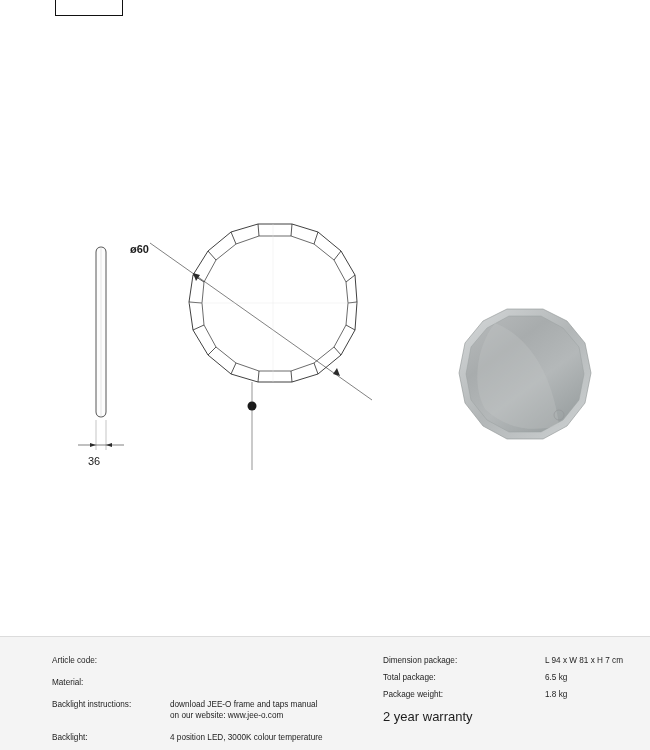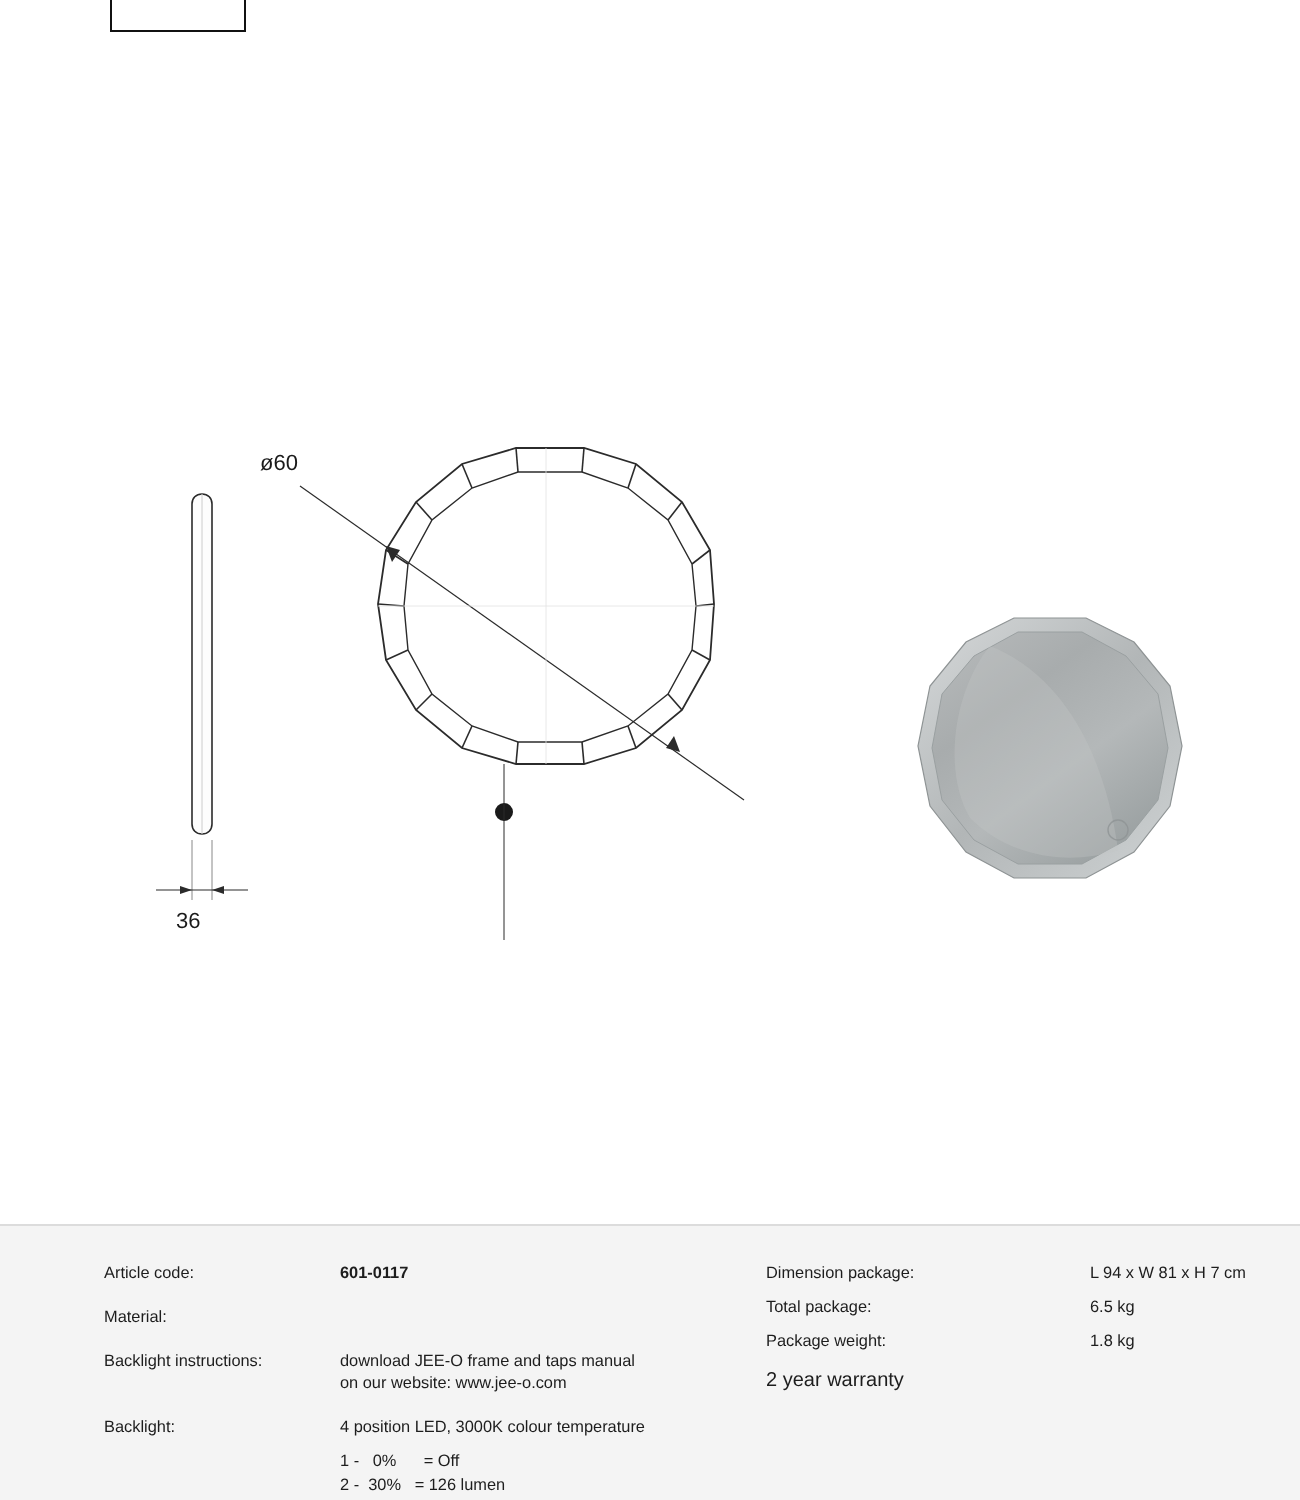--- a/index.html
+++ b/index.html
@@ -39,39 +39,39 @@
   }
   .drawing svg { display: block; }
 
   
   .dim-label {
     position: absolute;
     font-size: 11px;
     color: #1a1a1a;
     font-family: "Liberation Sans", sans-serif;
   }
-  #dim-diameter { left: 130px; top: 226px; }
+  #dim-diameter { left: 130px; top: 243px; font-weight: bold; }
   #dim-depth { left: 88px; top: 455px; }
 
   
   .product-photo {
     position: absolute;
     left: 455px;
     top: 305px;
     width: 140px;
     height: 140px;
   }
 
   
   .spec-panel {
     position: absolute;
     left: 0;
     bottom: 0;
     width: 650px;
-    height: 138px;
+    height: 114px;
     background: #f4f4f4;
     border-top: 1px solid #dcdcdc;
   }
   .spec-cols {
     position: absolute;
     left: 0; top: 0;
     width: 650px; height: 138px;
   }
   .spec-col-left {
     position: absolute;
@@ -114,21 +114,21 @@
     list-style: none;
     font-size: 8.2px;
     line-height: 1.45;
     color: #1d1d1d;
   }
   .backlight-list li { white-space: pre; }
   .warranty {
     position: absolute;
     left: 383px;
     top: 72px;
-    font-size: 10px;
+    font-size: 13px;
     color: #1d1d1d;
   }
 </style>
 </head>
 <body>
 
 <div class="page">
 
   <div class="logo-box">
     
@@ -225,21 +225,20 @@
       <circle cx="104" cy="110" r="5" fill="none" stroke="#8f9495" stroke-width="0.7" opacity="0.8"></circle>
     </svg>
   </div>
 
   <div class="spec-panel">
     <div class="spec-cols">
 
       <div class="spec-col-left">
         <div class="spec-row">
           <div class="lbl">Article code:</div>
-          <div class="val">601-0117</div>
         </div>
         <div class="spec-row">
           <div class="lbl">Material:</div>
         </div>
         <div class="spec-row">
           <div class="lbl">Backlight instructions:</div>
           <div class="val normal" style="white-space:pre-line">download JEE-O frame and taps manual
 on our website: www.jee-o.com</div>
         </div>
         <div class="spec-row tight">

